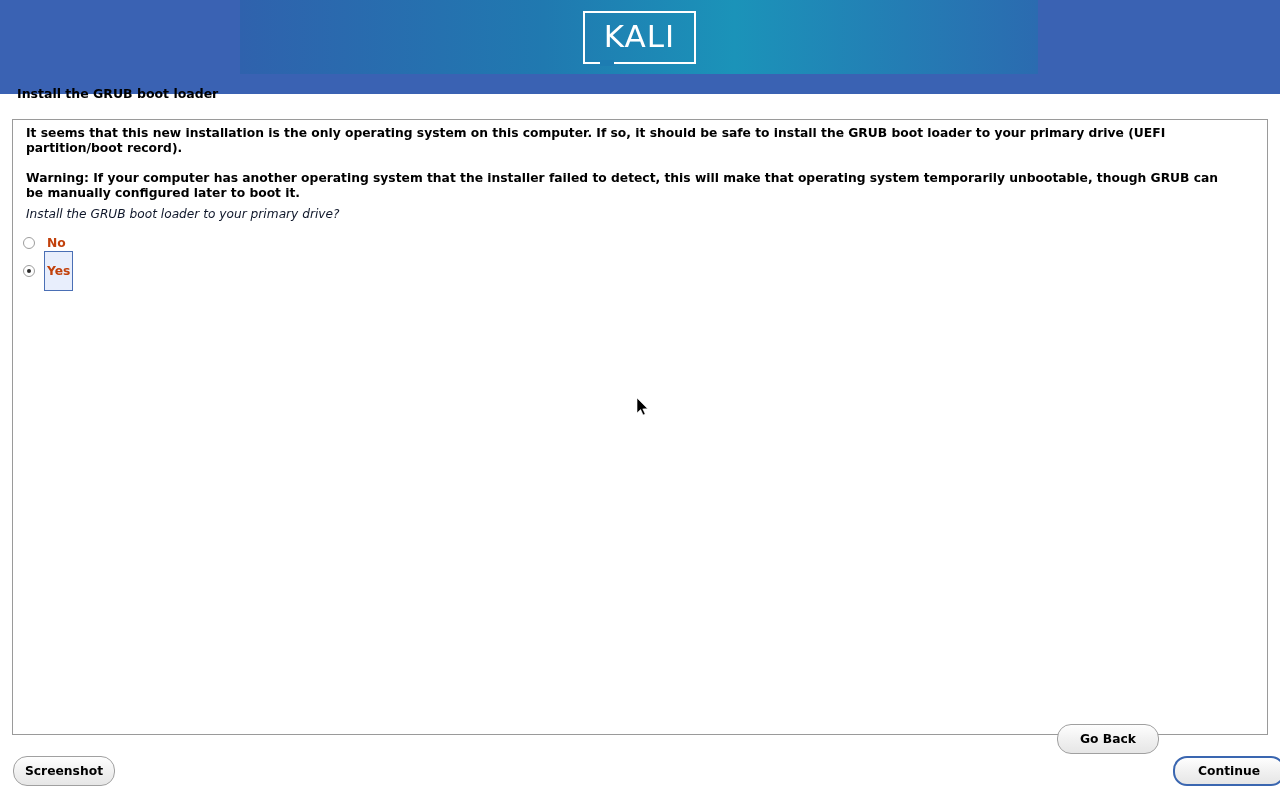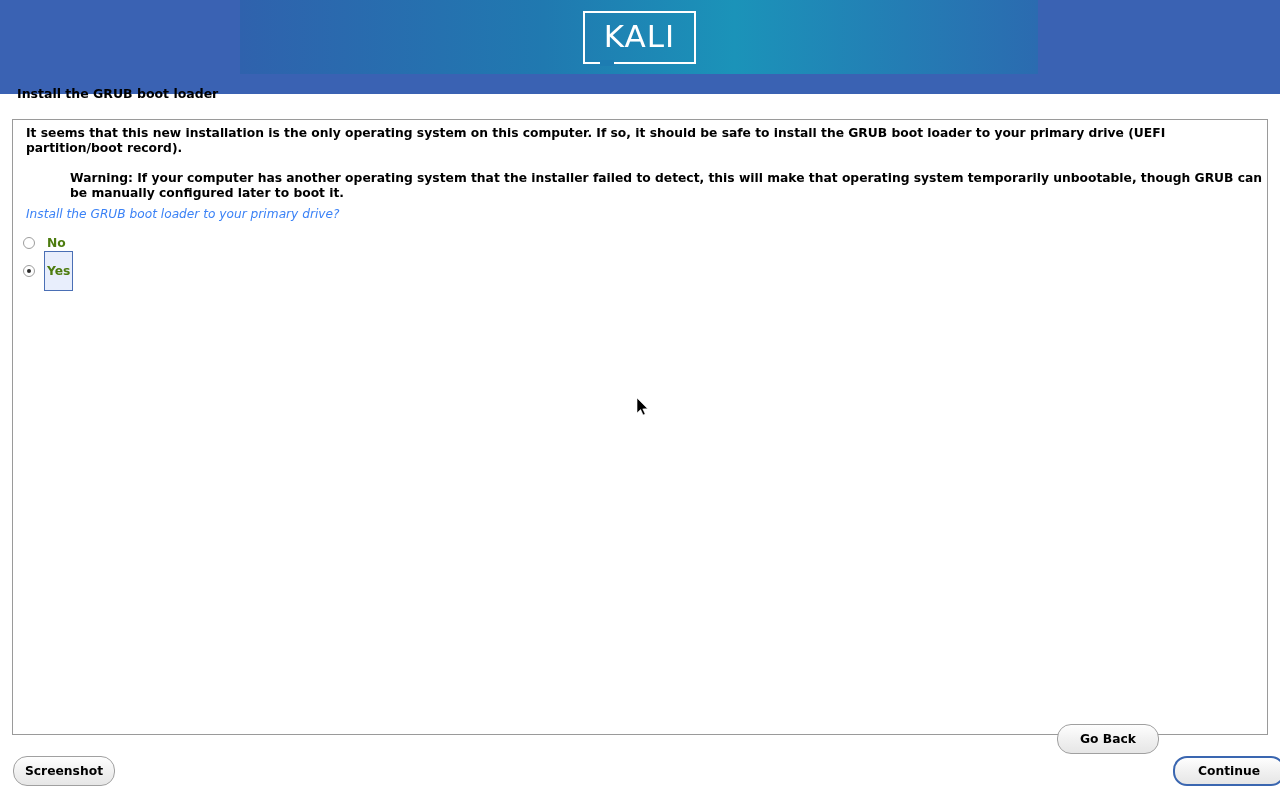--- a/index.html
+++ b/index.html
@@ -94,29 +94,28 @@
     position: absolute;
     left: 13px;
     top: 6px;
     width: 1228px;
   }
   #para2 {
     position: absolute;
     left: 13px;
     top: 51px;
     width: 1208px;
-    margin-left: 44px;
   }
   #question {
     position: absolute;
     left: 13px;
     top: 87px;
     font-size: 12.2px;
     font-style: italic;
-    color: #3b82f6;
+    color: #0f172a;
   }
 
   .radio-row {
     position: absolute;
     left: 10px;
     height: 20px;
     display: flex;
     align-items: center;
   }
   #radio-no  { top: 113px; }
@@ -139,21 +138,21 @@
     left: 3px;
     top: 3px;
     width: 4px;
     height: 4px;
     border-radius: 50%;
     background: #2b2b2b;
   }
   .radio-label {
     font-size: 12.3px;
     font-weight: bold;
-    color: #4d7c0f;
+    color: #c2410c;
     padding: 1px 3px;
   }
   .radio-label.focused {
     border: 1px solid #4a6fb5;
     background: #e8eefc;
     padding: 12px 2px;
   }
 
   
   .btn {

